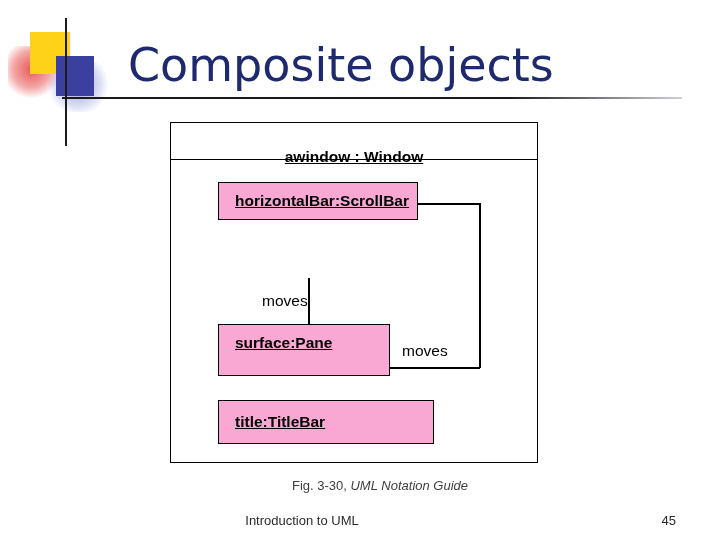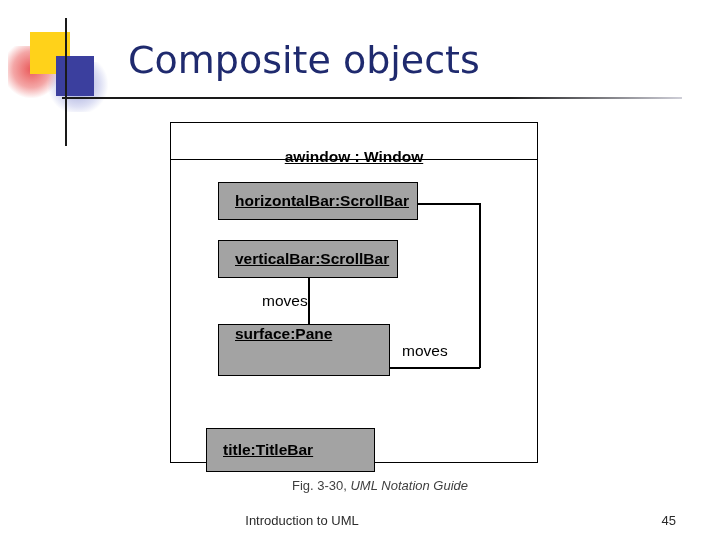--- a/index.html
+++ b/index.html
@@ -62,21 +62,21 @@
     width: 2px;
     height: 128px;
     background: #1a1a1a;
   }
 
   
   .title {
     position: absolute;
     left: 128px;
     top: 38px;
-    font-size: 38px;
+    font-size: 46px;
     color: #1f2a6e;
     font-family: "DejaVu Sans", sans-serif;
     font-weight: 400;
     letter-spacing: 0px;
     white-space: nowrap;
   }
   .title-rule {
     position: absolute;
     left: 62px;
     top: 97px;
@@ -120,36 +120,36 @@
   }
   .outer-title span {
     text-decoration: underline;
     margin-top: 32px;
   }
 
   .part {
     position: absolute;
     box-sizing: border-box;
     border: 1.5px solid #000;
-    background: #a3a3a3;
+    background: #f9a8d4;
     display: flex;
     align-items: center;
     padding-left: 16px;
     font-size: 15.5px;
     font-weight: bold;
     color: #000;
   }
   .part span {
     text-decoration: underline;
   }
 
   .p-hbar   { left: 48px;  top: 60px;  width: 200px; height: 38px; }
   .p-vbar   { left: 48px;  top: 118px; width: 180px; height: 38px; }
-  .p-surf   { left: 48px;  top: 202px; width: 172px; height: 52px; align-items: flex-start; padding-top: 0; }
-  .p-title  { left: 36px;  top: 278px; width: 169px; height: 44px; margin-top: 28px; }
+  .p-surf   { left: 48px;  top: 202px; width: 172px; height: 52px; align-items: flex-start; padding-top: 9px; }
+  .p-title  { left: 48px;  top: 278px; width: 216px; height: 44px; }
 
   
   .conn {
     position: absolute;
     background: #000;
   }
   
   .c-v-left  { left: 138px; top: 156px; width: 1.5px; height: 46px; }
   
   .c-h-top   { left: 248px; top: 81px;  width: 62px;  height: 1.5px; }
@@ -221,23 +221,20 @@
 
   <div class="conn c-h-top"></div>
   <div class="conn c-v-right"></div>
   <div class="conn c-h-bot"></div>
   <div class="conn c-v-left"></div>
 
   <div class="part p-hbar">
     <span>horizontalBar:ScrollBar</span>
   </div>
 
-  <div class="part p-vbar">
-    <span>verticalBar:ScrollBar</span>
-  </div>
 
   <div class="part p-surf">
     <span>surface:Pane</span>
   </div>
 
   <div class="part p-title">
     <span>title:TitleBar</span>
   </div>
 
   <div class="label-moves moves-1">moves</div>

